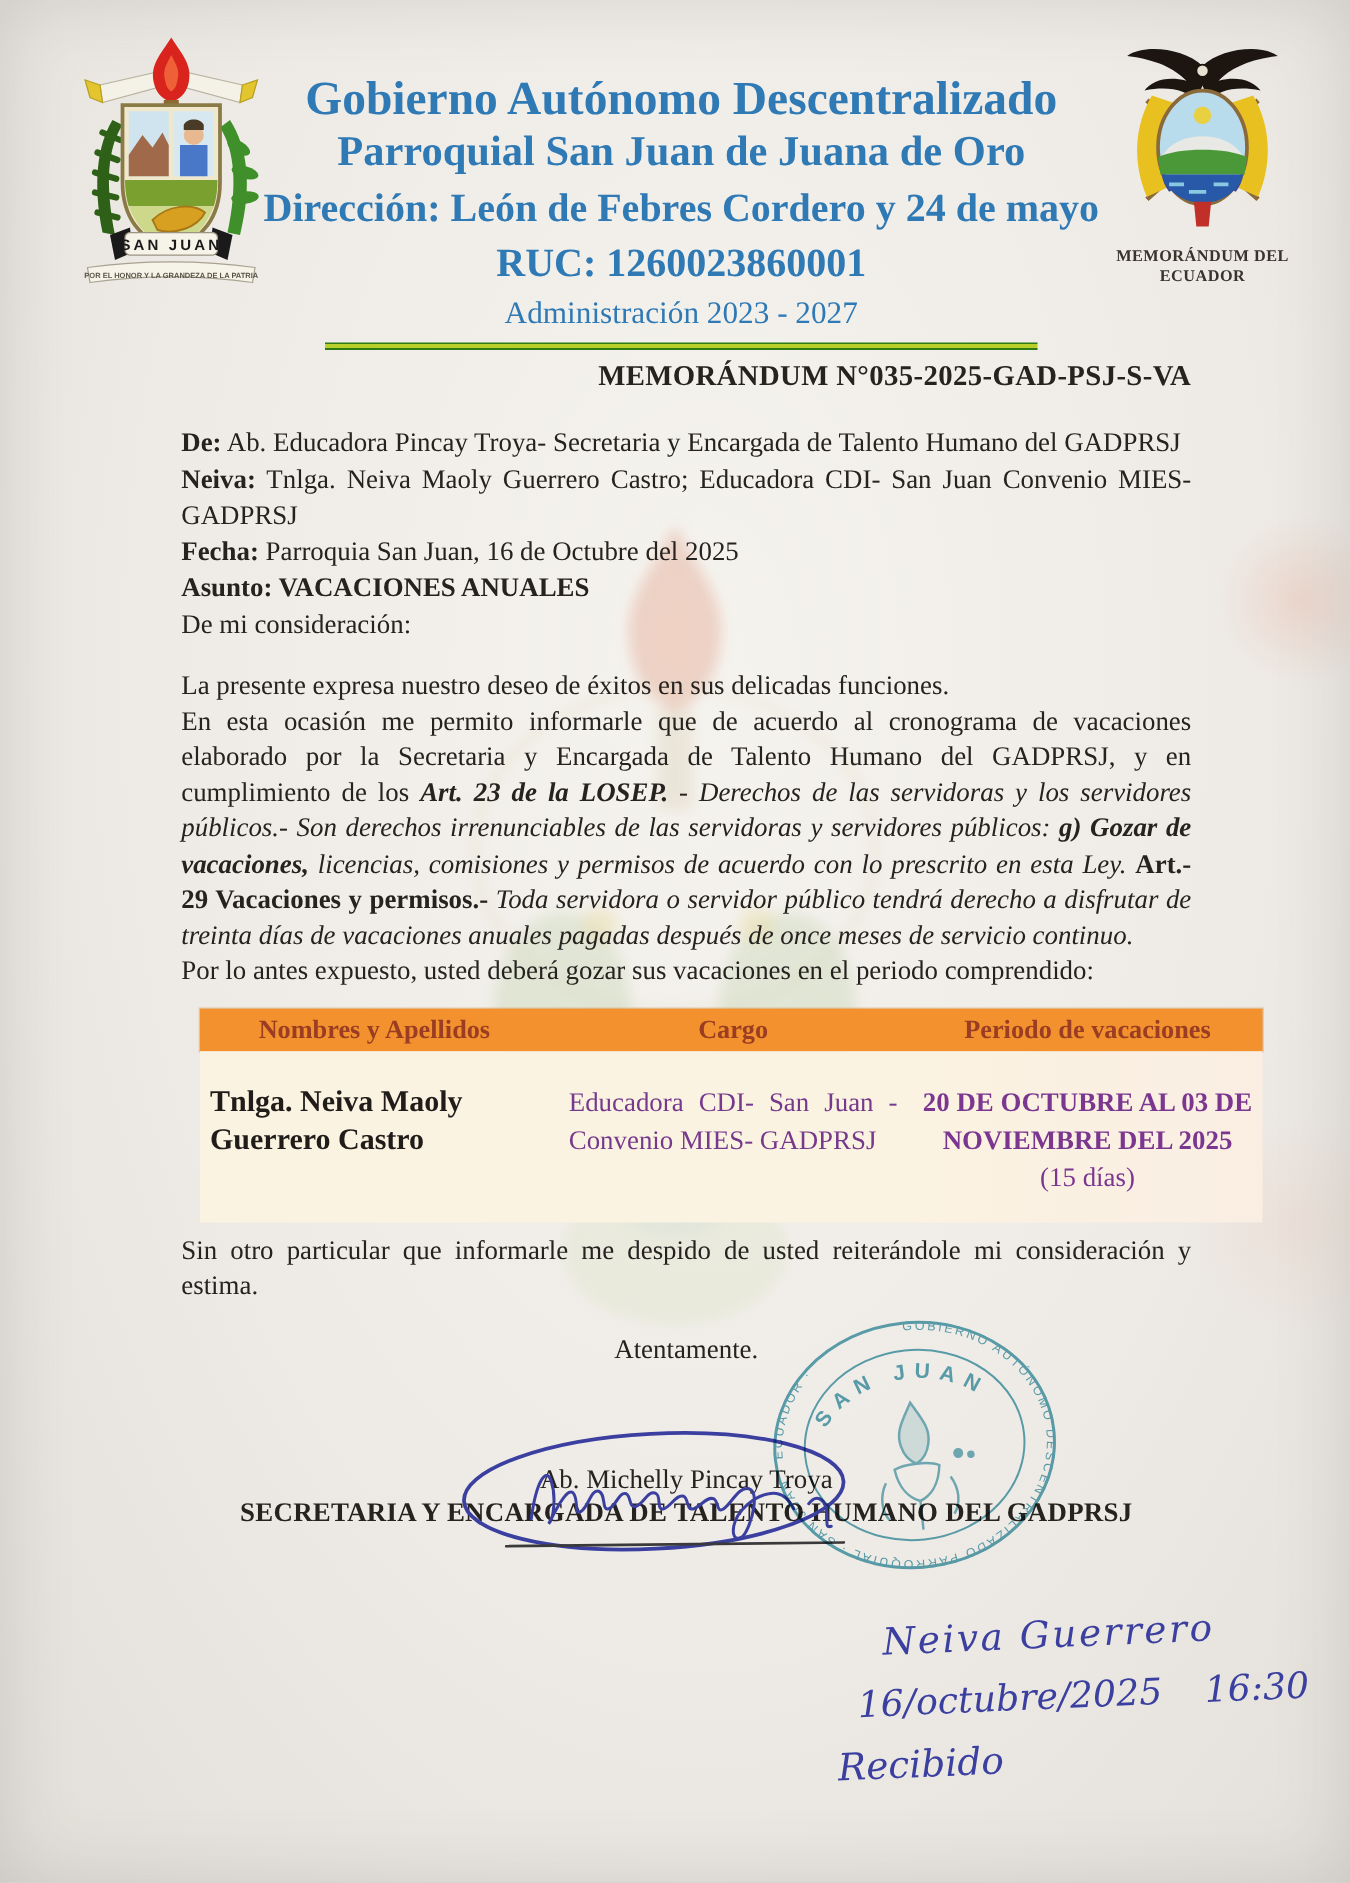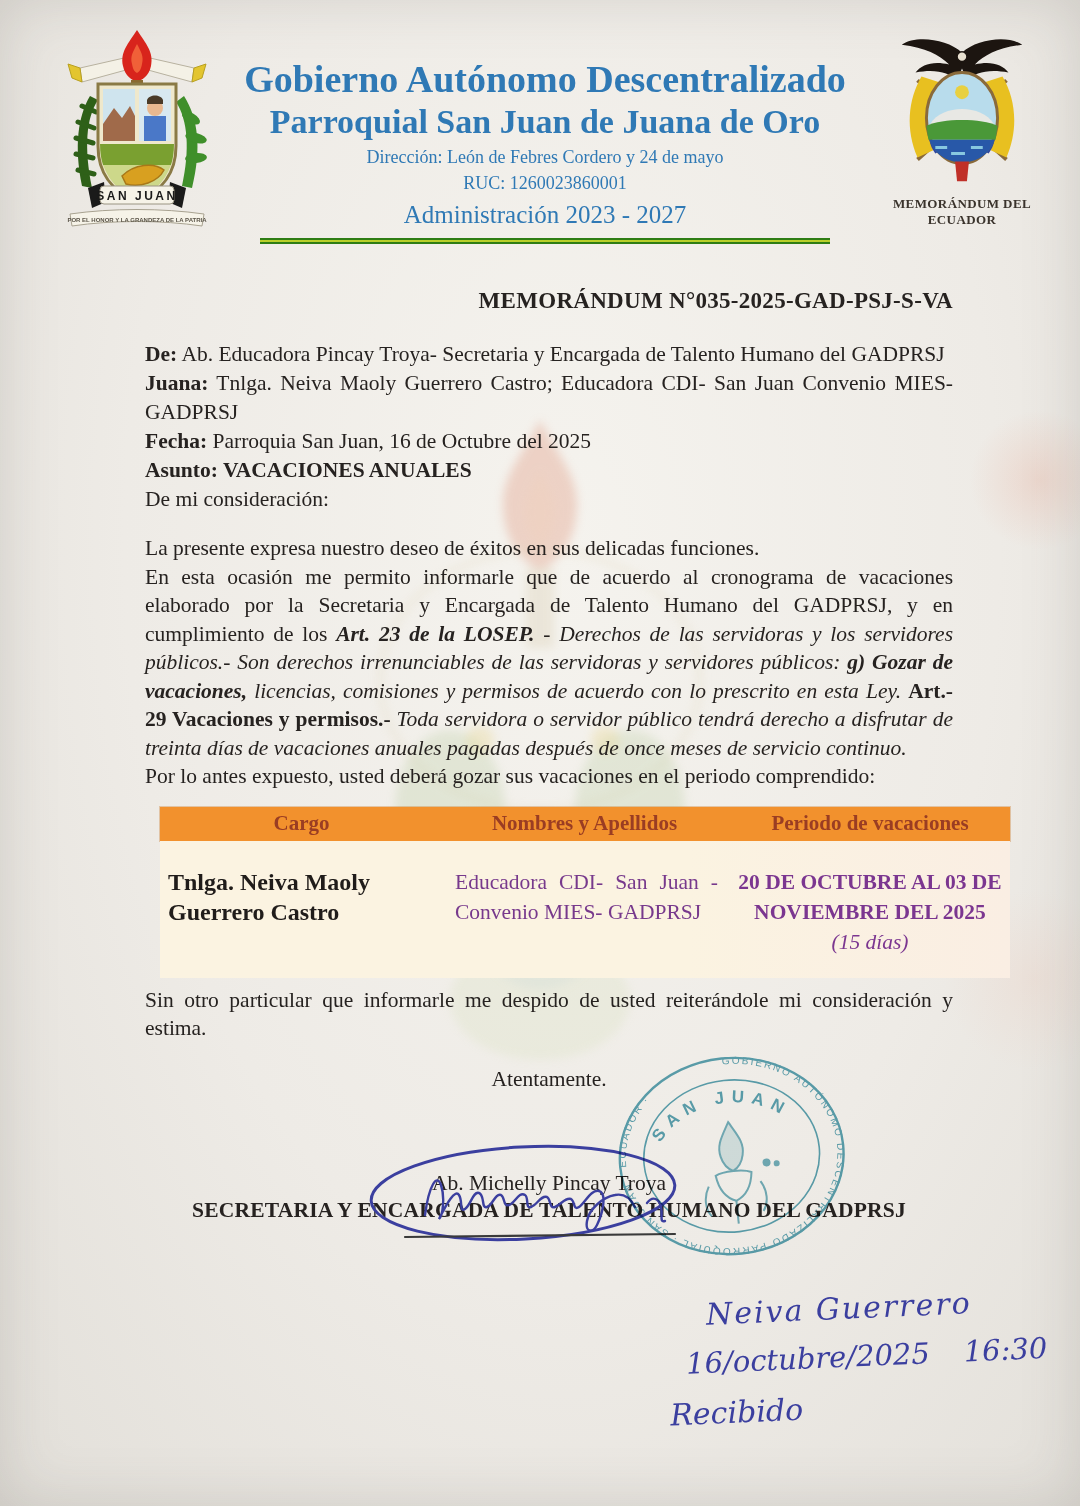--- a/index.html
+++ b/index.html
@@ -14,21 +14,21 @@
     color:#262220;
   }
   
   .crest{position:absolute;}
   .crest-left{left:52px;top:26px;width:170px;height:205px;}
   .crest-right{right:34px;top:30px;width:168px;height:180px;text-align:center;}
   .crest-caption{font-size:13px;font-weight:bold;color:#3a332c;letter-spacing:.4px;margin-top:2px;}
   .header-text{position:absolute;left:200px;top:56px;width:690px;text-align:center;color:#2f79b5;}
   .ht1{font-size:38px;font-weight:bold;line-height:1.22;}
   .ht2{font-size:34px;font-weight:bold;line-height:1.2;}
-  .ht3{font-size:18px;font-weight:normal;line-height:1.28;margin-top:3px;}
+  .ht3{font-size:32px;font-weight:bold;line-height:1.28;margin-top:3px;}
   .ht4{font-size:25px;font-weight:normal;line-height:1.25;margin-top:4px;}
   .green-rule{width:570px;height:6px;margin:8px auto 0;
     background:linear-gradient(#2e7d14 0 1.5px,#b9cf2a 1.5px 4px,#2e7d14 4px 6px);}
   
   .content{position:absolute;left:145px;top:288px;width:808px;}
   .memo-title{text-align:right;font-weight:bold;font-size:23px;letter-spacing:.3px;margin:0 0 26px 0;}
   .field{font-size:21.5px;line-height:29px;text-align:justify;margin:0;}
   .field b{font-weight:bold;}
   .salutation{font-size:21.5px;line-height:29px;margin:0;}
   .para{font-size:21.5px;line-height:28.5px;text-align:justify;margin:0;} .gap20{height:20px;} .gap8{height:8px;}
@@ -39,21 +39,21 @@
     height:34px;align-items:center;box-shadow:0 0 0 1px rgba(200,120,40,.35);}
   .vac-head .col{text-align:center;}
   .vac-row{display:flex;background:linear-gradient(90deg,#fbf3e1 0 62%,#faeee3 100%);
     padding:26px 0 16px 0;min-height:95px;}
   .col1{width:285px;padding:0 14px 0 8px;box-sizing:border-box;}
   .col2{width:285px;padding:0 12px 0 10px;box-sizing:border-box;}
   .col3{width:280px;padding:0 6px;box-sizing:border-box;}
   .cell-name{font-weight:bold;font-size:24px;line-height:30px;color:#201c1a;}
   .cell-cargo{font-size:21.5px;line-height:30px;color:#77398c;text-align:justify;}
   .cell-period{font-size:21.5px;line-height:30px;color:#7b3690;text-align:center;font-weight:600;}
-  .cell-period-note{font-size:21.5px;line-height:30px;color:#7b3690;text-align:center;margin-top:0;font-style:italic;}
+  .cell-period-note{font-size:21.5px;line-height:30px;color:#7b3690;text-align:center;margin-top:0;}
   
   .atentamente{font-size:21.5px;text-align:center;margin:24px 0 0 0;}
   .signer{margin-top:78px;text-align:center;font-size:21.5px;line-height:27px;}
   .signer-title{text-align:center;font-weight:bold;font-size:21.5px;line-height:27px;letter-spacing:.2px;}
   .signature-svg{position:absolute;left:363px;top:1133px;width:340px;height:120px;}
   .stamp{position:absolute;left:610px;top:1048px;width:244px;height:222px;opacity:.82;
     mix-blend-mode:multiply;transform:rotate(-6deg);}
   .received{position:absolute;left:668px;top:1290px;width:390px;color:#3b3f9f;
     transform:rotate(-2.5deg);font-style:italic;font-family:"DejaVu Serif",serif;}
   .rcv1{font-size:30px;letter-spacing:2px;margin-left:40px;}
@@ -155,34 +155,34 @@
     <div class="ht3">Dirección: León de Febres Cordero y 24 de mayo</div>
     <div class="ht3">RUC: 1260023860001</div>
     <div class="ht4">Administración 2023 - 2027</div>
     <div class="green-rule"></div>
   </div>
 
   <div class="content">
     <p class="memo-title">MEMORÁNDUM N°035-2025-GAD-PSJ-S-VA</p>
 
     <p class="field"><b>De:</b><span> Ab. Educadora Pincay Troya- Secretaria y Encargada de Talento Humano del GADPRSJ</span></p>
-    <p class="field"><b>Juana:</b><span> Tnlga. Neiva Maoly Guerrero Castro; Educadora CDI- San Juan Convenio MIES-GADPRSJ</span></p>
+    <p class="field"><b>Neiva:</b><span> Tnlga. Neiva Maoly Guerrero Castro; Educadora CDI- San Juan Convenio MIES-GADPRSJ</span></p>
     <p class="field"><b>Fecha:</b><span> Parroquia San Juan, 16 de Octubre del 2025</span></p>
     <p class="field"><b>Asunto:</b><b> VACACIONES ANUALES</b></p>
     <p class="salutation">De mi consideración:</p>
 
     <div class="gap20"></div>
     <p class="para">La presente expresa nuestro deseo de éxitos en sus delicadas funciones.</p>
     <p class="para"><span>En esta ocasión me permito informarle que de acuerdo al cronograma de vacaciones elaborado por la Secretaria y Encargada de Talento Humano del GADPRSJ, y  en cumplimiento de los </span><span class="r-bi">Art. 23 de la LOSEP.</span><span class="r-i"> - Derechos de las servidoras y los servidores públicos.- Son derechos irrenunciables de las servidoras y servidores públicos: </span><span class="r-bi">g) Gozar de vacaciones,</span><span class="r-i"> licencias, comisiones y permisos de acuerdo con lo prescrito en esta Ley. </span><span class="r-b">Art.- 29 Vacaciones y permisos.-</span><span class="r-i"> Toda servidora o servidor público tendrá derecho a disfrutar de treinta días de vacaciones anuales pagadas después de once meses de servicio continuo.</span></p>
     <p class="para">Por lo antes expuesto, usted deberá gozar sus vacaciones en el periodo comprendido:</p>
 
     <div class="vac-table">
       <div class="vac-head">
+        <div class="col col1">Nombres y Apellidos</div>
         <div class="col col2">Cargo</div>
-        <div class="col col1">Nombres y Apellidos</div>
         <div class="col col3">Periodo de vacaciones</div>
       </div>
       <div class="vac-row">
         <div class="col1 cell-name">Tnlga. Neiva Maoly Guerrero Castro</div>
         <div class="col2 cell-cargo">Educadora CDI- San Juan -Convenio MIES- GADPRSJ</div>
         <div class="col3">
           <div class="cell-period">20 DE OCTUBRE AL 03 DE NOVIEMBRE DEL 2025</div>
           <div class="cell-period-note">(15 días)</div>
         </div>
       </div>

